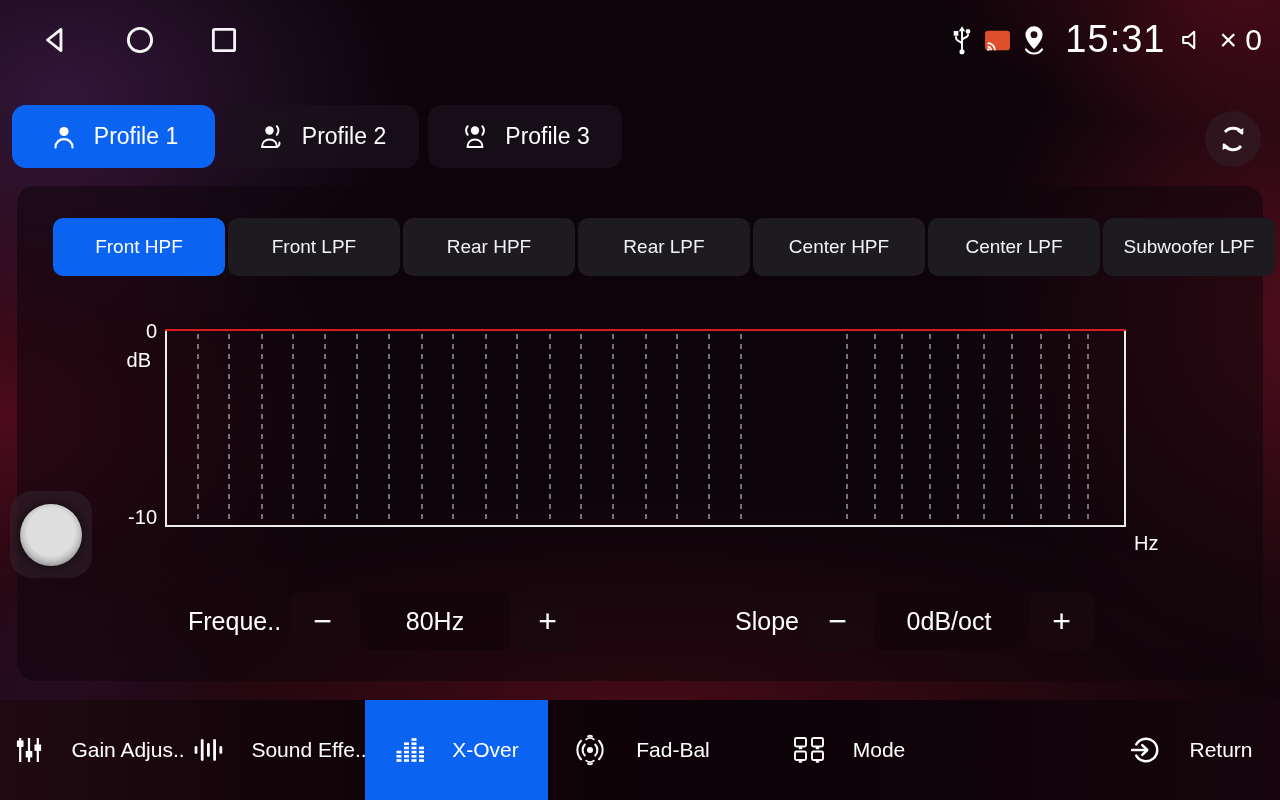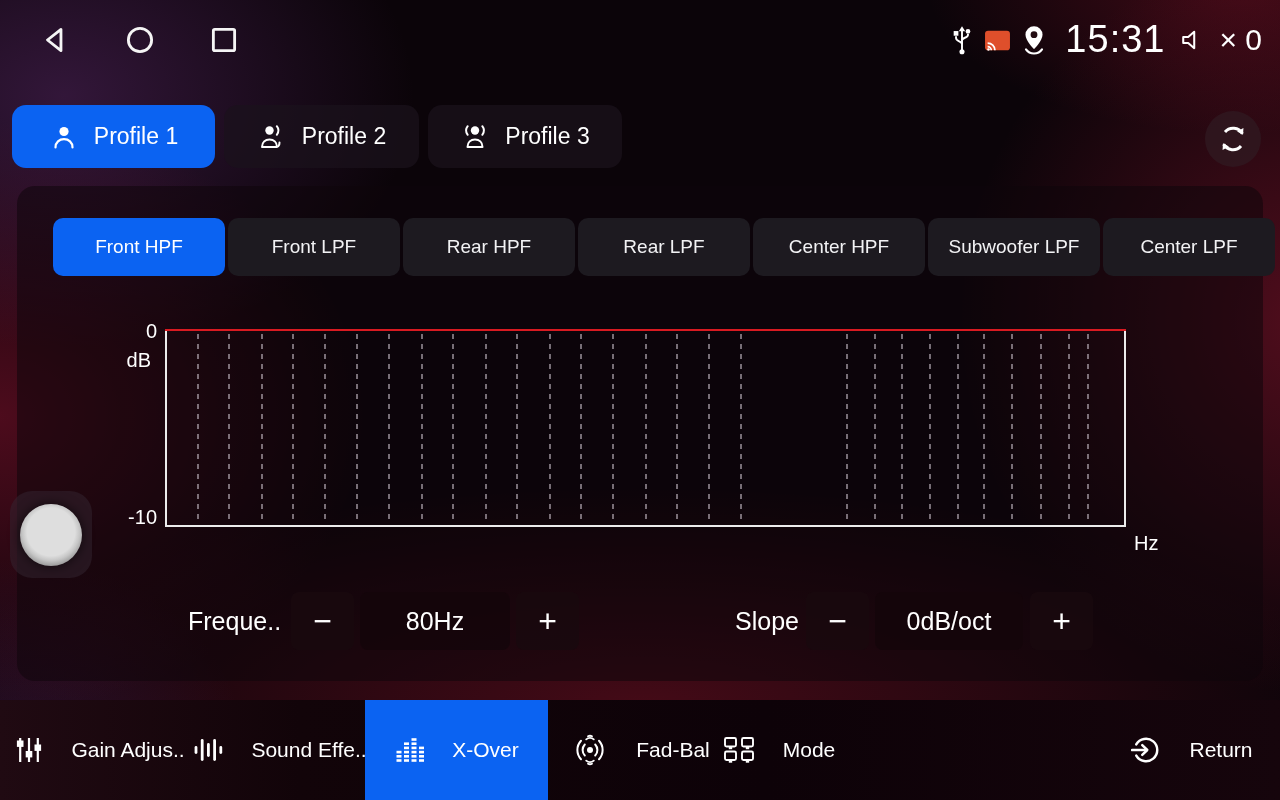--- a/index.html
+++ b/index.html
@@ -85,21 +85,21 @@
 
   
   .bottom-nav{position:absolute;left:0;top:700px;width:1280px;height:100px;
     background:linear-gradient(90deg,#200a12 0,#120409 300px,#0d0208 60%,#16050c 100%);}
   .nav-item{position:absolute;top:0;height:100px;display:flex;align-items:center;justify-content:center;gap:28px;font-size:21px;}
   .nav-item.active{background:#0b63f2;}
   .ni-gain{left:14px;width:172px}
   .ni-sound{left:192px;width:176px}
   .ni-xover{left:365px;width:183px}
   .ni-fadbal{left:570px;width:142px}
-  .ni-mode{left:720px;width:118px}
+  .ni-mode{left:790px;width:118px}
   .ni-time{left:920px;width:178px}
   .ni-return{left:1130px;width:124px}
 </style>
 </head>
 <body>
 
 <div class="stage">
 
   <div class="statusbar">
     <div class="sysnav back">
@@ -206,22 +206,22 @@
   </div>
 
   <div class="main-panel">
 
     <div class="filter-tabs">
       <div class="ftab active">Front HPF</div>
       <div class="ftab">Front LPF</div>
       <div class="ftab">Rear HPF</div>
       <div class="ftab">Rear LPF</div>
       <div class="ftab">Center HPF</div>
+      <div class="ftab">Center LPF</div>
       <div class="ftab">Subwoofer LPF</div>
-      <div class="ftab">Center LPF</div>
     </div>
 
     <div class="chart-wrap">
       <div class="ylab y0">0</div>
       <div class="ylab ydb">dB</div>
       <div class="ylab ym10">-10</div>
 
       <div class="chart">
         <div>
             <div class="gridline" style="left: 3.1%;"></div>

